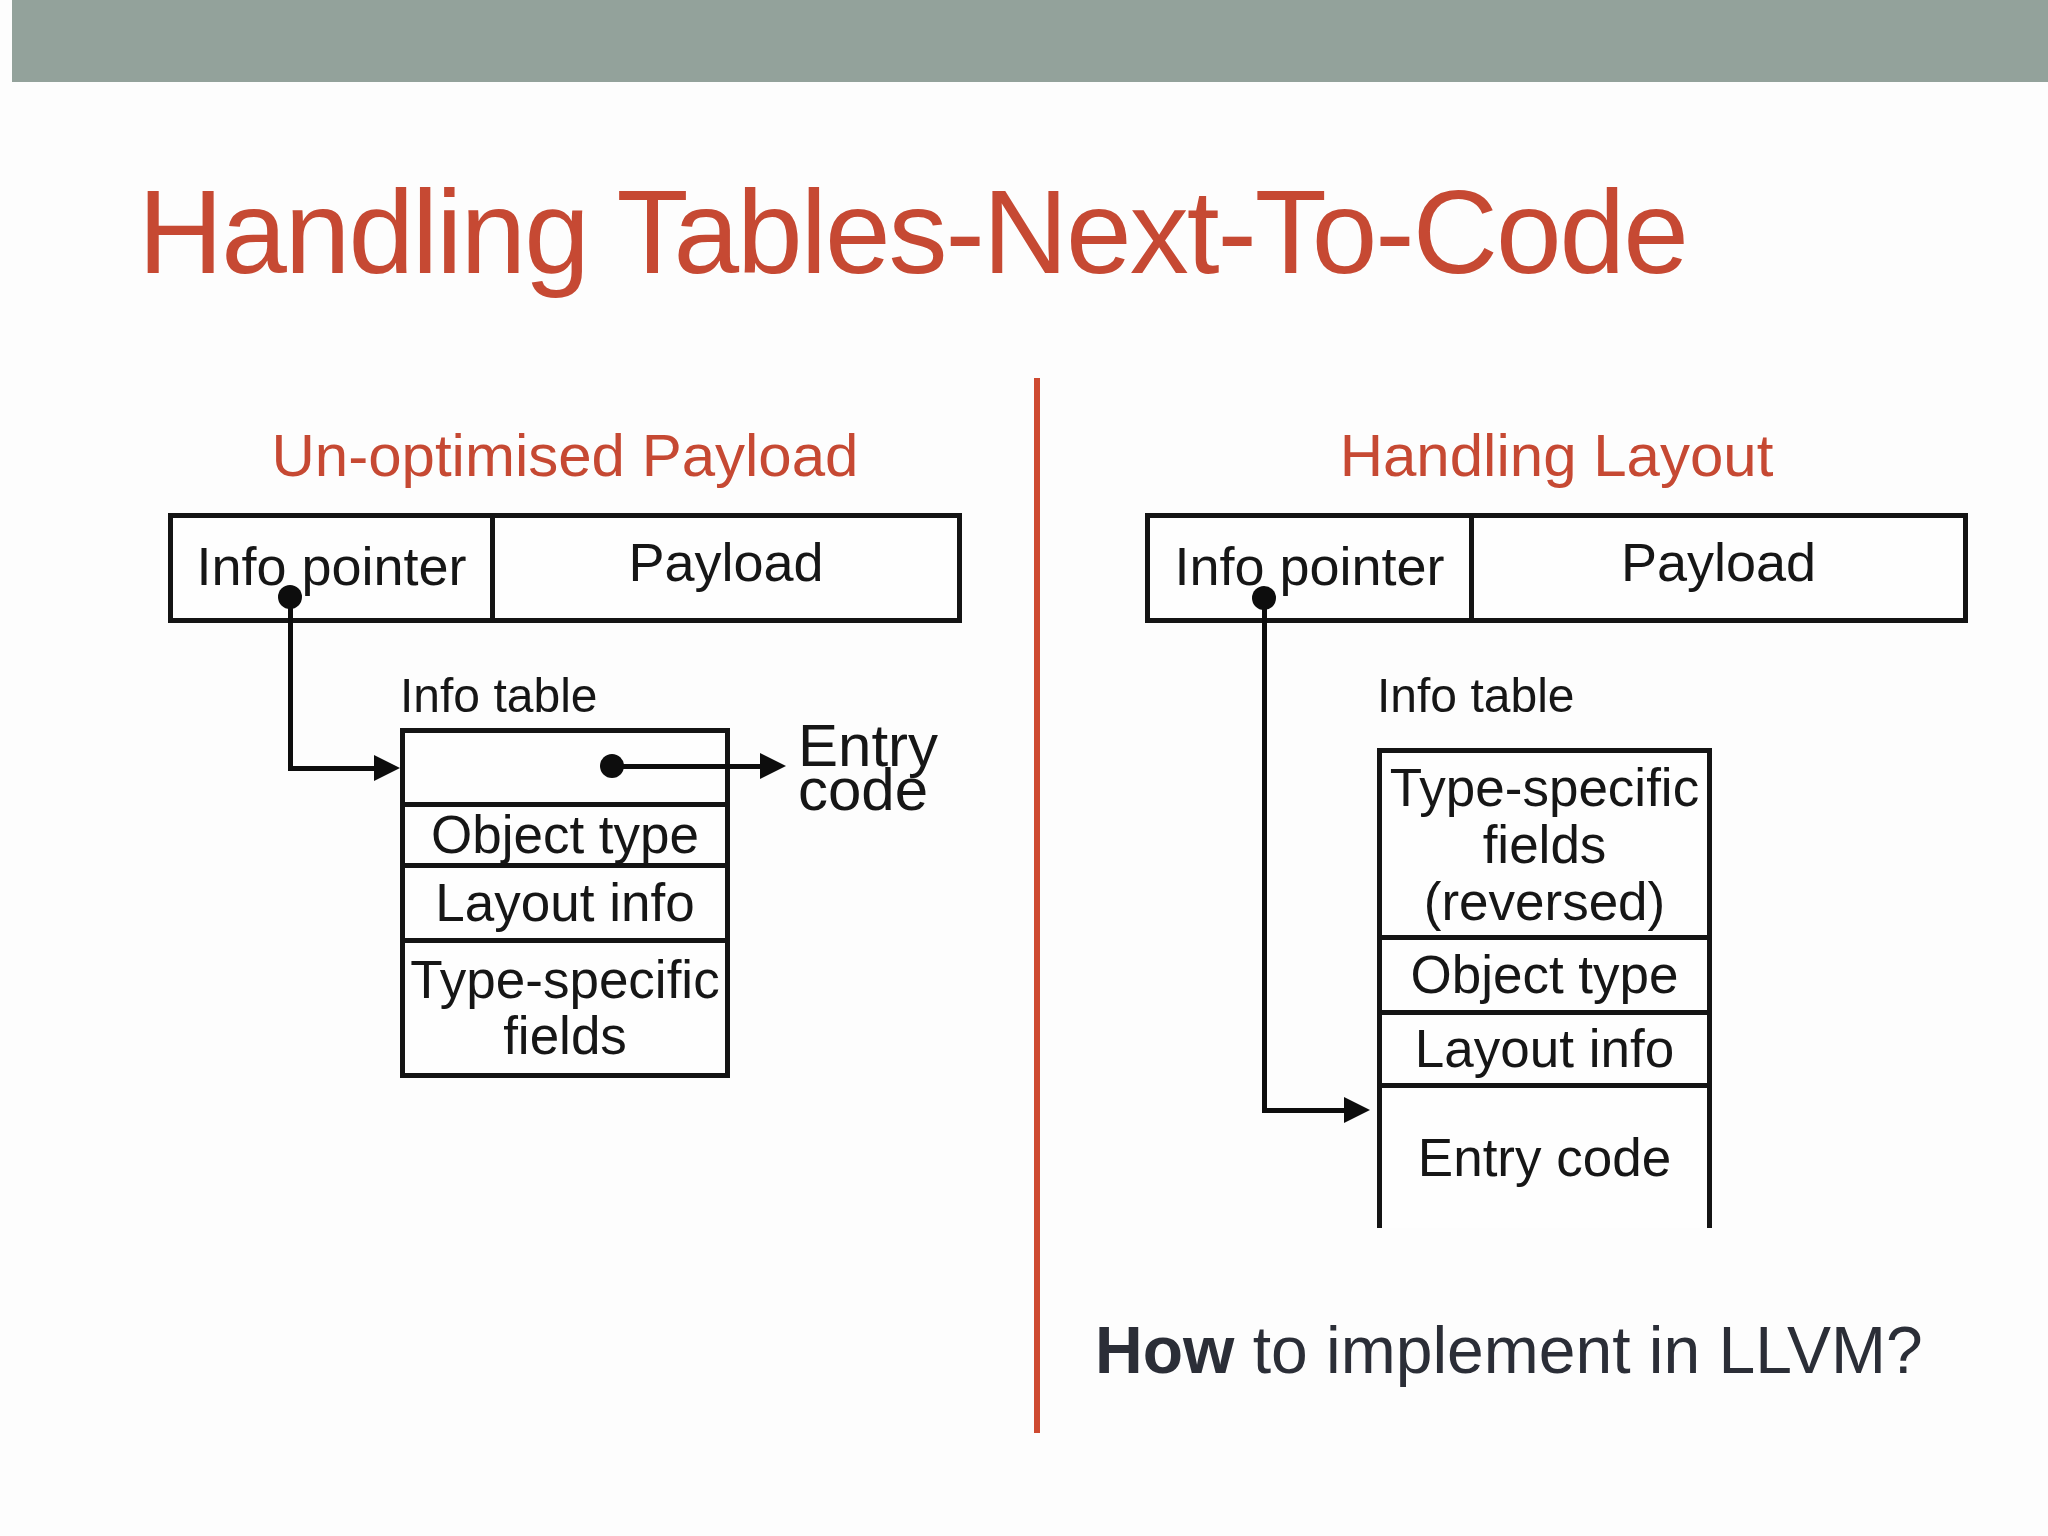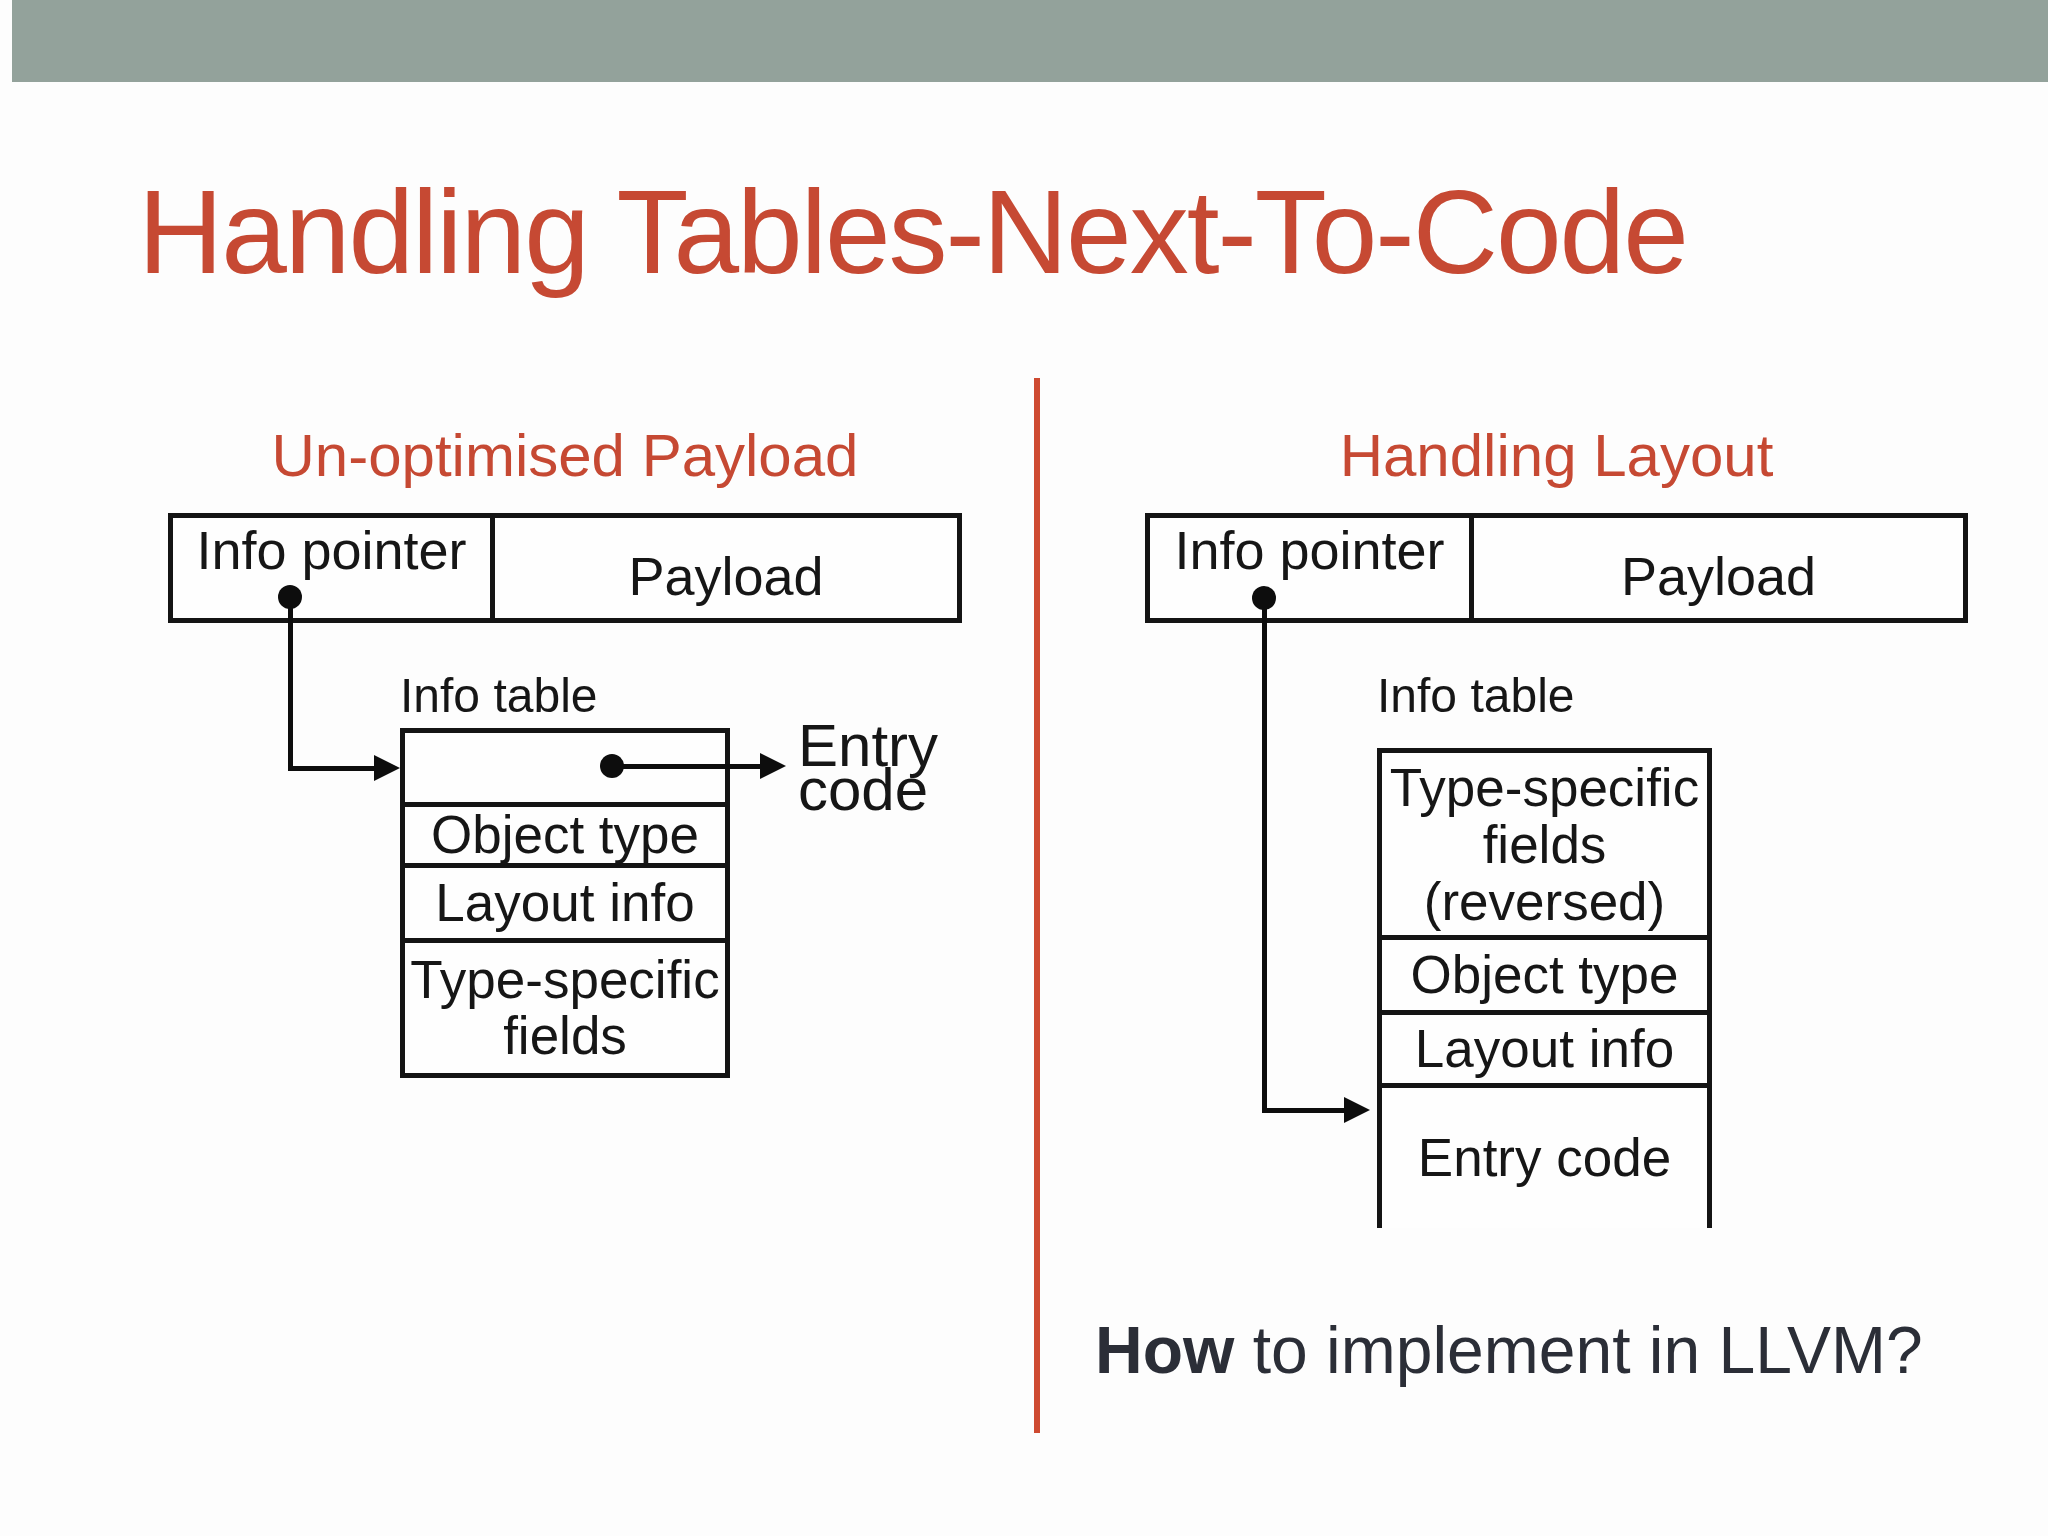--- a/index.html
+++ b/index.html
@@ -16,22 +16,22 @@
   .col-heading{top:421px;font-size:60px;line-height:1.15;text-align:center;}
   .heading-left{left:156px;width:794px;}
   .heading-right{left:1133px;width:823px;}
 
   .obj-box{top:513px;height:110px;border:5px solid #141414;background:#fefefe;
            display:flex;box-sizing:border-box;}
   .obj-box-left{left:156px;width:794px;}
   .obj-box-right{left:1133px;width:823px;}
   .cell{display:flex;justify-content:center;box-sizing:border-box;
         font-size:54px;color:#161616;line-height:1.1;}
-  .cell-info{width:322px;border-right:5px solid #141414;padding-top:3px;}
-  .cell-payload{flex:1;padding-top:29px;}
+  .cell-info{width:322px;border-right:5px solid #141414;padding-top:19px;}
+  .cell-payload{flex:1;padding-top:15px;}
 
   .itable-label{top:668px;font-size:48px;line-height:1.15;text-align:left;color:#161616;}
   .itable-label-left{left:388px;width:330px;}
   .itable-label-right{left:1365px;width:335px;}
 
   .itable{box-sizing:border-box;background:#fefefe;display:flex;flex-direction:column;}
   .itable-left{left:388px;top:728px;width:330px;height:350px;border:5px solid #141414;}
   .itable-right{left:1365px;top:748px;width:335px;height:480px;
                 border:5px solid #141414;border-bottom:none;}
   .irow{display:flex;align-items:center;justify-content:center;text-align:center;

